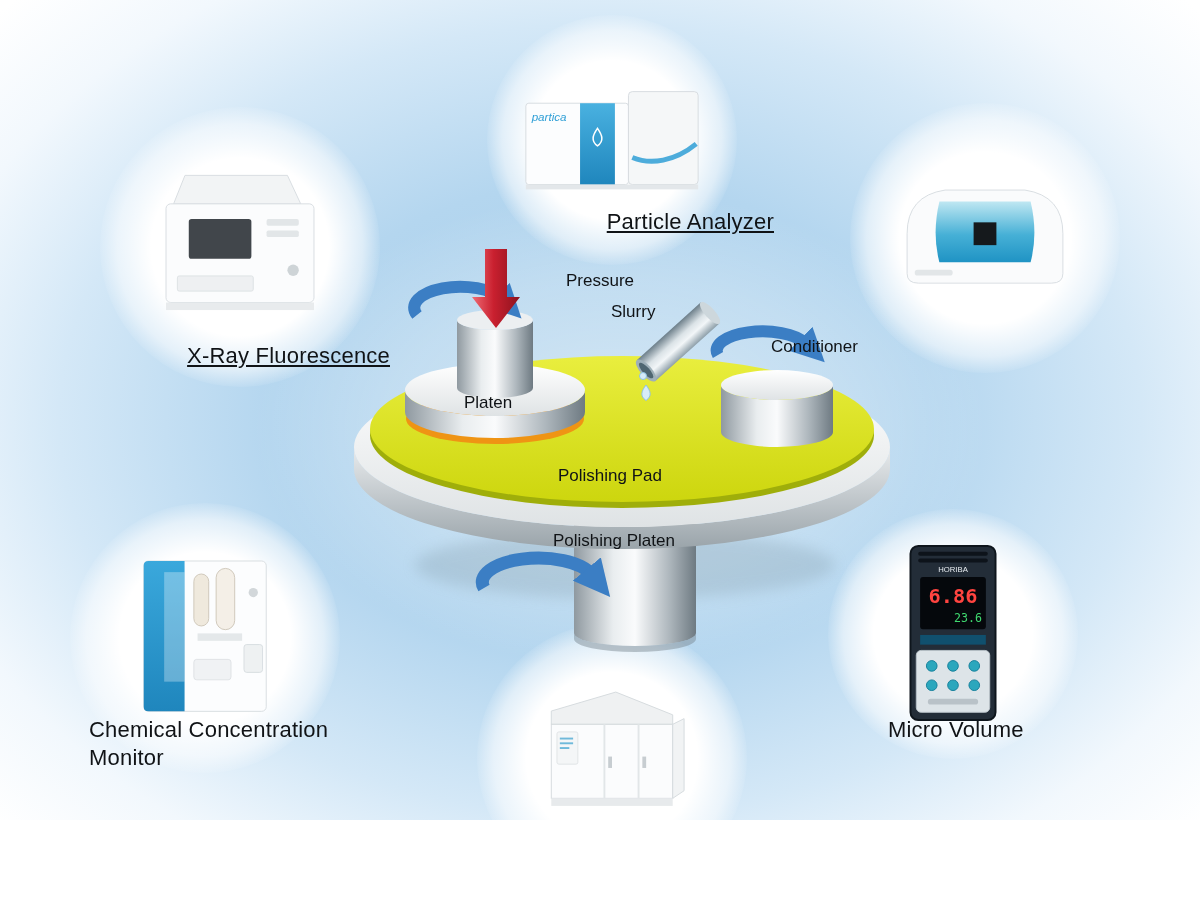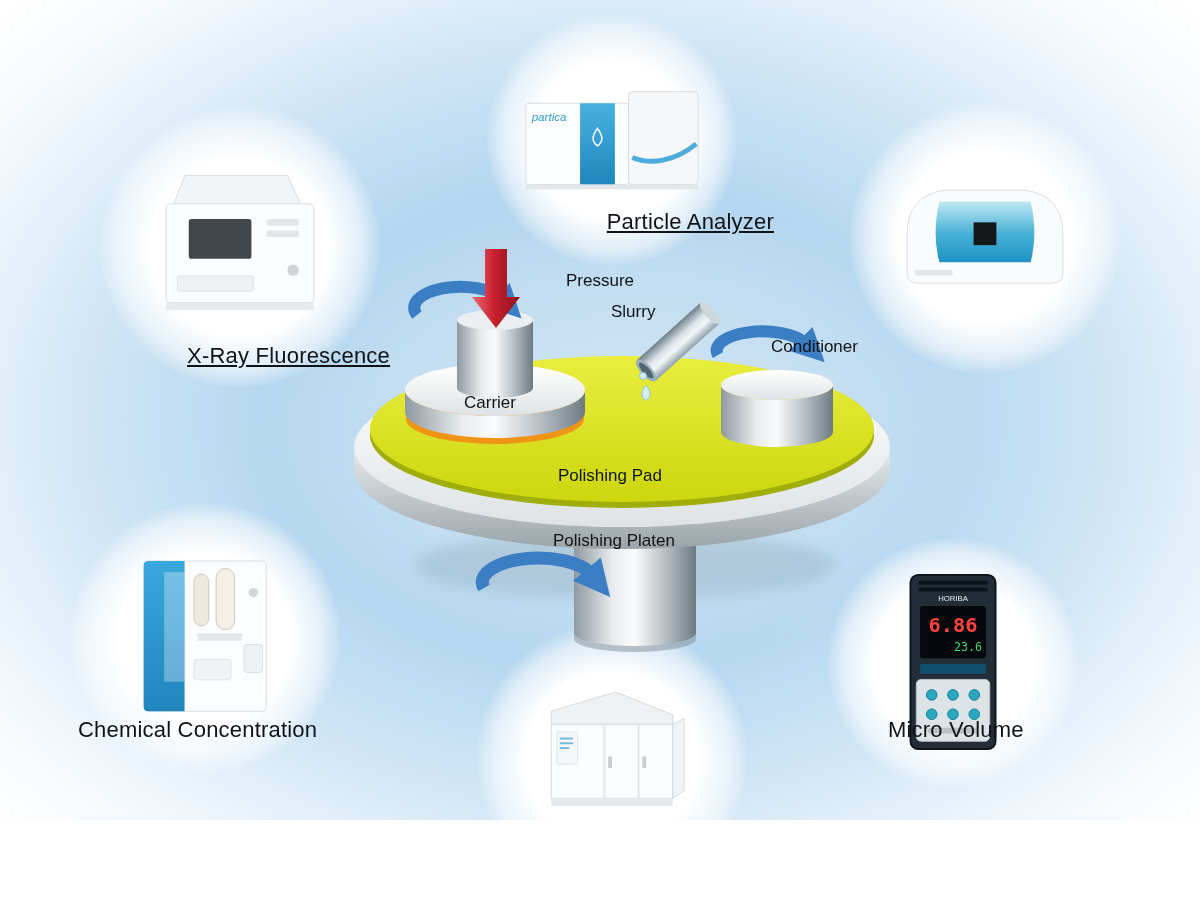--- a/index.html
+++ b/index.html
@@ -96,21 +96,21 @@
       <rect x="56" y="26" width="22" height="118" fill="#ffffff" opacity="0.3"></rect>
       <rect x="88" y="28" width="16" height="56" rx="8" fill="#efe9dd" stroke="#cdc6b8"></rect>
       <rect x="112" y="22" width="20" height="66" rx="10" fill="#f4efe7" stroke="#cdc6b8"></rect>
       <rect x="92" y="92" width="48" height="8" fill="#e4e8ea"></rect>
       <circle cx="152" cy="48" r="5" fill="#d2d7da"></circle>
       <rect x="142" y="104" width="20" height="30" rx="3" fill="#eef1f2" stroke="#d7dce0"></rect>
       <rect x="88" y="120" width="40" height="22" rx="3" fill="#f0f2f4" stroke="#dde1e4"></rect>
     </svg>
   </div>
 
-  <div class="bubble" style="left:828px; top:538px; width:250px; height:250px;">
+  <div class="bubble" style="left:828px; top:509px; width:250px; height:250px;">
     <svg viewBox="0 0 120 190" width="116" height="184">
       <rect x="16" y="4" width="88" height="180" rx="8" fill="#232d38" stroke="#0e151c" stroke-width="2"></rect>
       <rect x="24" y="10" width="72" height="4" rx="2" fill="#0d131a"></rect>
       <rect x="24" y="17" width="72" height="4" rx="2" fill="#0d131a"></rect>
       <text x="60" y="31" font-size="8" fill="#e8edf1" text-anchor="middle">HORIBA</text>
       <rect x="26" y="36" width="68" height="54" rx="3" fill="#05080c"></rect>
       <text x="60" y="63" font-family="DejaVu Sans Mono, monospace" font-size="21" font-weight="bold" fill="#ff4440" text-anchor="middle">6.86</text>
       <text x="90" y="83" font-family="DejaVu Sans Mono, monospace" font-size="12" fill="#3fd96f" text-anchor="end">23.6</text>
       <rect x="26" y="96" width="68" height="10" fill="#10506e"></rect>
       <rect x="22" y="112" width="76" height="64" rx="5" fill="#dde4e8" stroke="#b9c2c8"></rect>
@@ -141,22 +141,23 @@
       <rect x="132" y="86" width="4" height="12" fill="#c7cdd1"></rect>
       <rect x="36" y="130" width="128" height="8" fill="#e7eaec"></rect>
     </svg>
   </div>
 
   <div class="inst-label center" style="left:450px; top:208px; width:324px;">Particle Analyzer</div>
 
   <div class="inst-label center" style="left:90px; top:336px; width:300px;margin-top:6px;">X-Ray Fluorescence</div>
 
 
-  <div class="inst-label" style="left:78px; top:716px; width:330px;">
+  <div class="inst-label" style="left:89px; top:716px; width:330px;">
     <span>Chemical Concentration</span>
+    <span>Monitor</span>
   </div>
 
   <div class="inst-label" style="left:888px; top:716px; width:250px;">
     <span>Micro Volume</span>
   </div>
 
 
   <svg class="center-svg" width="580" height="430" viewBox="0 0 580 430">
     <defs>
       <linearGradient id="cylH" x1="0" y1="0" x2="1" y2="0">
@@ -243,17 +244,17 @@
     <path d="M87 80 A46 21 0 0 1 172 64" fill="none" stroke="#3b7ec4" stroke-width="12" marker-end="url(#ah)"></path>
 
     <path d="M388 120 A46 19 0 0 1 475 108" fill="none" stroke="#3b7ec4" stroke-width="12" marker-end="url(#ah)"></path>
 
     <path d="M155 14 L177 14 L177 62 L190 62 L166 93 L142 62 L155 62 Z" fill="url(#redGrad)"></path>
   </svg>
 
   <div class="proc-label" style="left:518px; top:271px;margin-left:48px;">Pressure</div>
   <div class="proc-label" style="left:611px; top:302px;">Slurry</div>
   <div class="proc-label" style="left:771px; top:337px;">Conditioner</div>
-  <div class="proc-label" style="left:464px; top:393px;">Carrier</div>
+  <div class="proc-label" style="left:464px; top:393px;">Platen</div>
   <div class="proc-label" style="left:558px; top:466px;">Polishing Pad</div>
   <div class="proc-label" style="left:546px; top:531px;margin-left:7px;">Polishing Platen</div>
 
 </div>
 
 </body></html>

